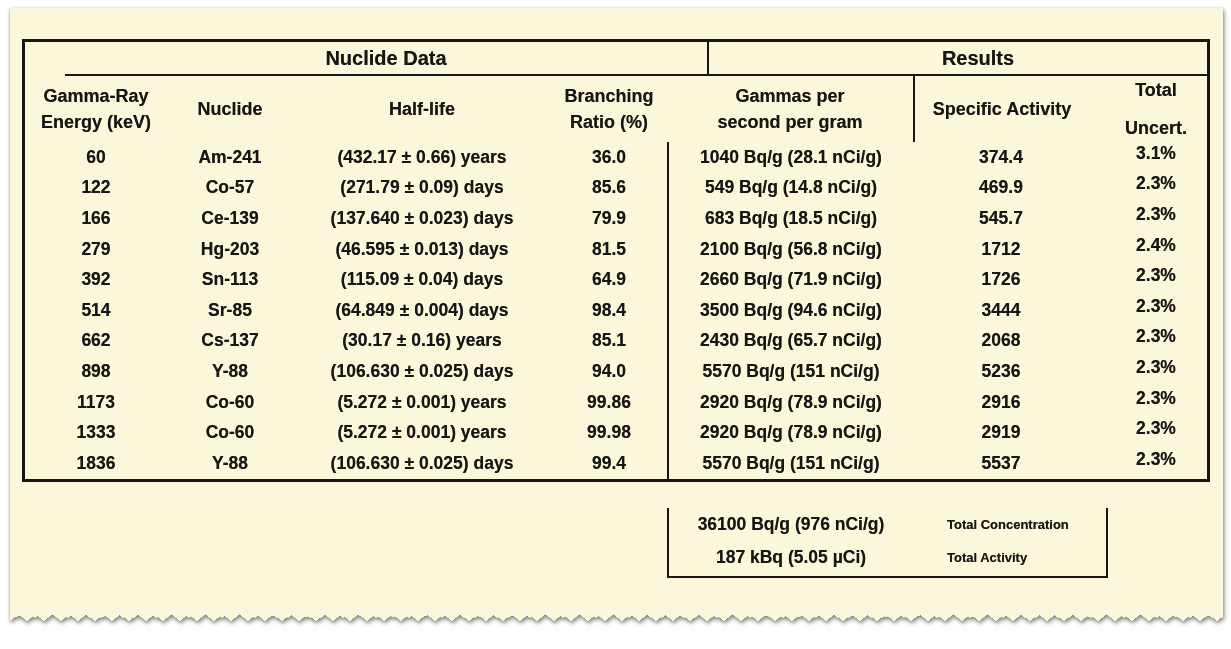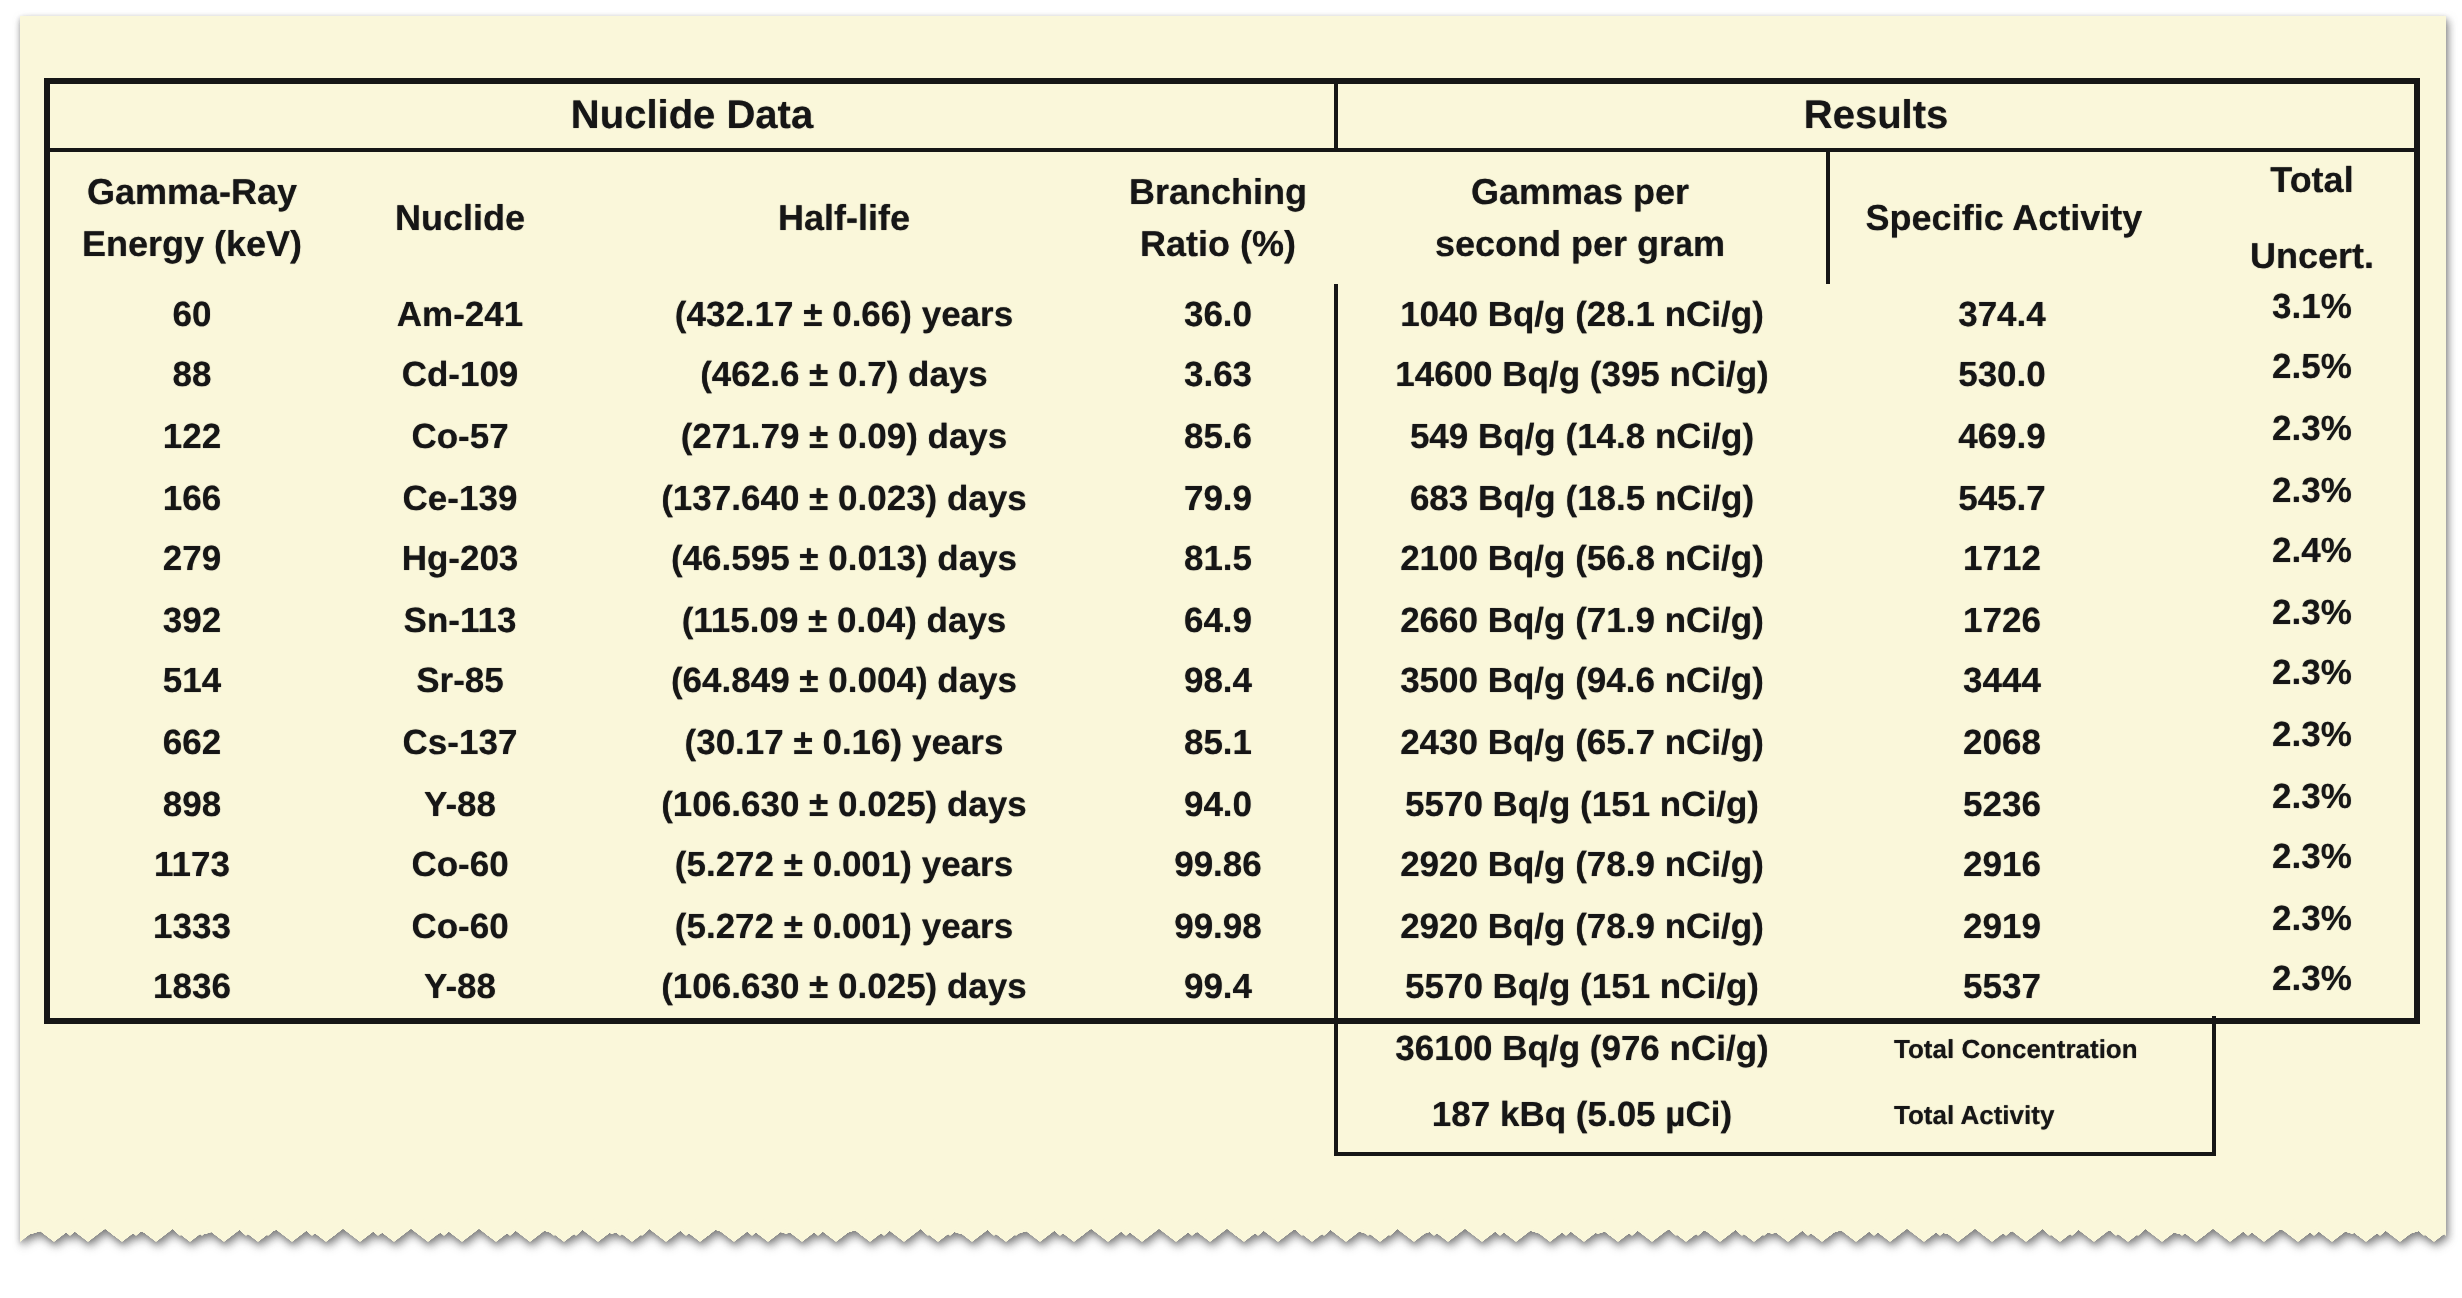--- a/index.html
+++ b/index.html
@@ -45,21 +45,21 @@
     display:grid;
     grid-template-columns:142px 126px 258px 116px 246px 176px 118px;
   }
   .cell{
     display:flex;align-items:center;justify-content:center;
     box-sizing:border-box;
     font-size:17.5px;
     text-shadow:0 0 .5px rgba(20,20,20,.65);
     white-space:nowrap;
   }
-  .sec-row{height:32px;border-bottom:2px solid var(--ink);}
+  .sec-row{height:32px;border-bottom:2px solid var(--ink);margin-left:40px;}
   .sec-row .sec-left{grid-column:1/5;}
   .sec-row .sec-right{grid-column:5/8;border-left:2px solid var(--ink);}
   .sec-row .cell{font-size:20px;}
   .head-row{height:66px;}
   .head-row .cell{font-size:18px;line-height:1.45;text-align:center;flex-direction:column;}
   .divL{border-left:2px solid var(--ink);}
   .data-row{height:30.6px;}
   .c-uncert{transform:translateY(-4px);padding-left:16px;gap:12px;}
   .head-row .c-uncert{transform:none;}
   .table-footer{
@@ -111,29 +111,20 @@
   <div class="tr data-row">
     <div class="cell">60</div>
     <div class="cell">Am-241</div>
     <div class="cell">(432.17 ± 0.66) years</div>
     <div class="cell">36.0</div>
     <div class="cell divL">1040 Bq/g (28.1 nCi/g)</div>
     <div class="cell">374.4</div>
     <div class="cell c-uncert">3.1%</div>
   </div>
 
-  <div class="tr data-row">
-    <div class="cell">88</div>
-    <div class="cell">Cd-109</div>
-    <div class="cell">(462.6 ± 0.7) days</div>
-    <div class="cell">3.63</div>
-    <div class="cell divL">14600 Bq/g (395 nCi/g)</div>
-    <div class="cell">530.0</div>
-    <div class="cell c-uncert">2.5%</div>
-  </div>
 
   <div class="tr data-row">
     <div class="cell">122</div>
     <div class="cell">Co-57</div>
     <div class="cell">(271.79 ± 0.09) days</div>
     <div class="cell">85.6</div>
     <div class="cell divL">549 Bq/g (14.8 nCi/g)</div>
     <div class="cell">469.9</div>
     <div class="cell c-uncert">2.3%</div>
   </div>

